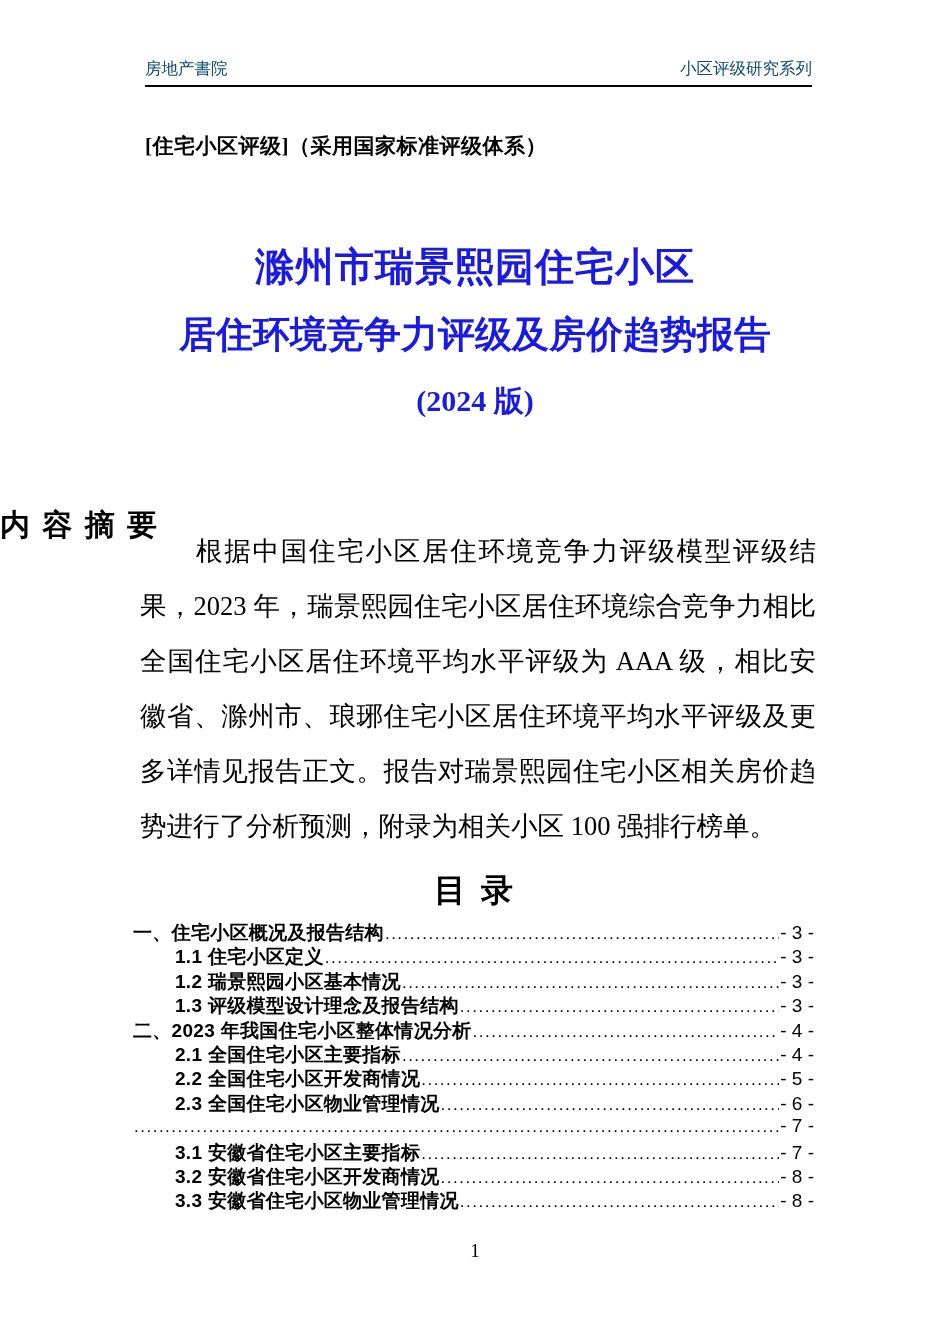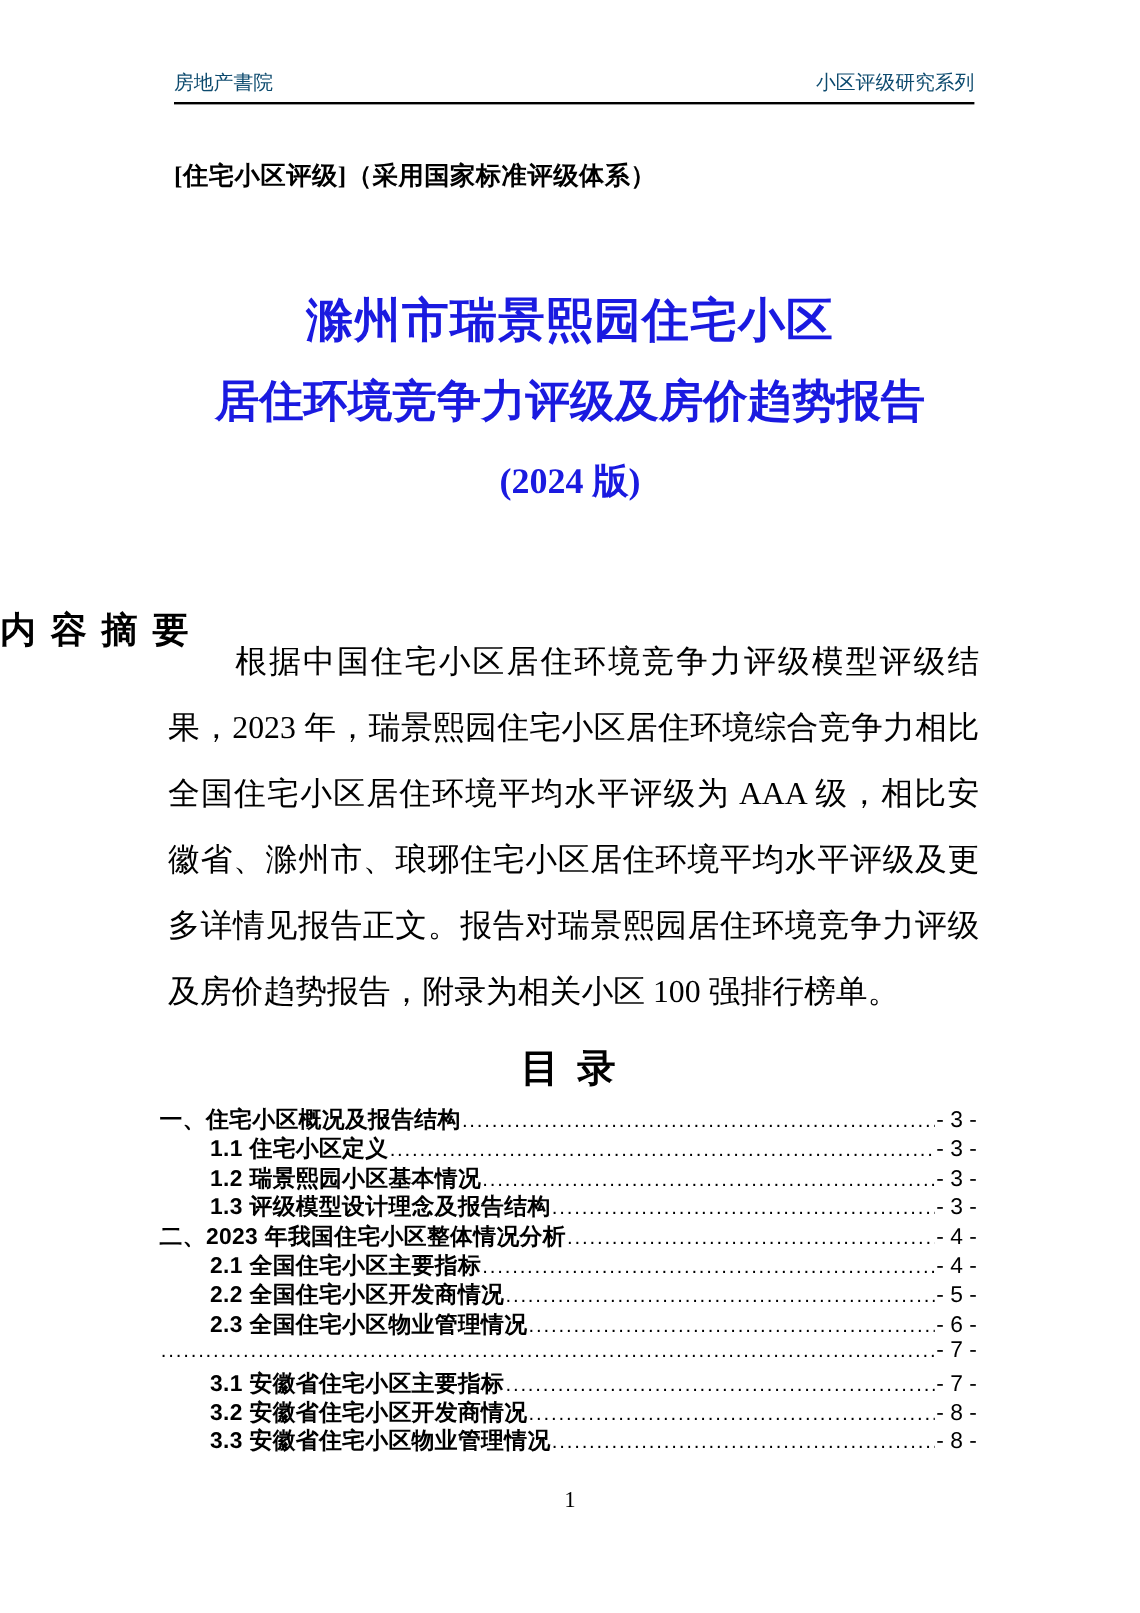--- a/index.html
+++ b/index.html
@@ -151,21 +151,21 @@
   </div>
 
   <div class="series-label">[住宅小区评级]（采用国家标准评级体系）</div>
 
   <div class="title-line title-line1">滁州市瑞景熙园住宅小区</div>
   <div class="title-line title-line2">居住环境竞争力评级及房价趋势报告</div>
   <div class="title-line title-edition">(2024 版)</div>
 
   <div class="abstract-heading">内 容 摘 要</div>
 
-  <p class="abstract-text" id="abstract-paragraph"><span>根据中国住宅小区居住环境竞争力评级模型评级结果，2023 年，</span><b>瑞景熙园</b><span>住宅小区居住环境综合竞争力相比全国住宅小区居住环境平均水平评级为 </span><b>AAA 级，</b><span>相比</span><b>安徽省、滁州市、琅琊</b><span>住宅小区居住环境平均水平评级及更多详情见报告正文。报告对</span><b>瑞景熙园</b><span>居住环境竞争力评级及房价趋势报告，附录为相关小区 100 强排行榜单。</span></p>
+  <p class="abstract-text" id="abstract-paragraph"><span>根据中国住宅小区居住环境竞争力评级模型评级结果，2023 年，</span><b>瑞景熙园</b><span>住宅小区居住环境综合竞争力相比全国住宅小区居住环境平均水平评级为 </span><b>AAA 级，</b><span>相比</span><b>安徽省、滁州市、琅琊</b><span>住宅小区居住环境平均水平评级及更多详情见报告正文。报告对</span><b>瑞景熙园</b><span>住宅小区相关房价趋势进行了分析预测，附录为相关小区 100 强排行榜单。</span></p>
 
   <div class="toc-heading">目 录</div>
 
   <nav class="toc" id="toc-container">
       <div class="toc-row level-1">
         <span class="toc-label">一、住宅小区概况及报告结构</span>
         <span class="toc-leader"></span>
         <span class="toc-page">- 3 -</span>
       </div>
       <div class="toc-row level-2">

